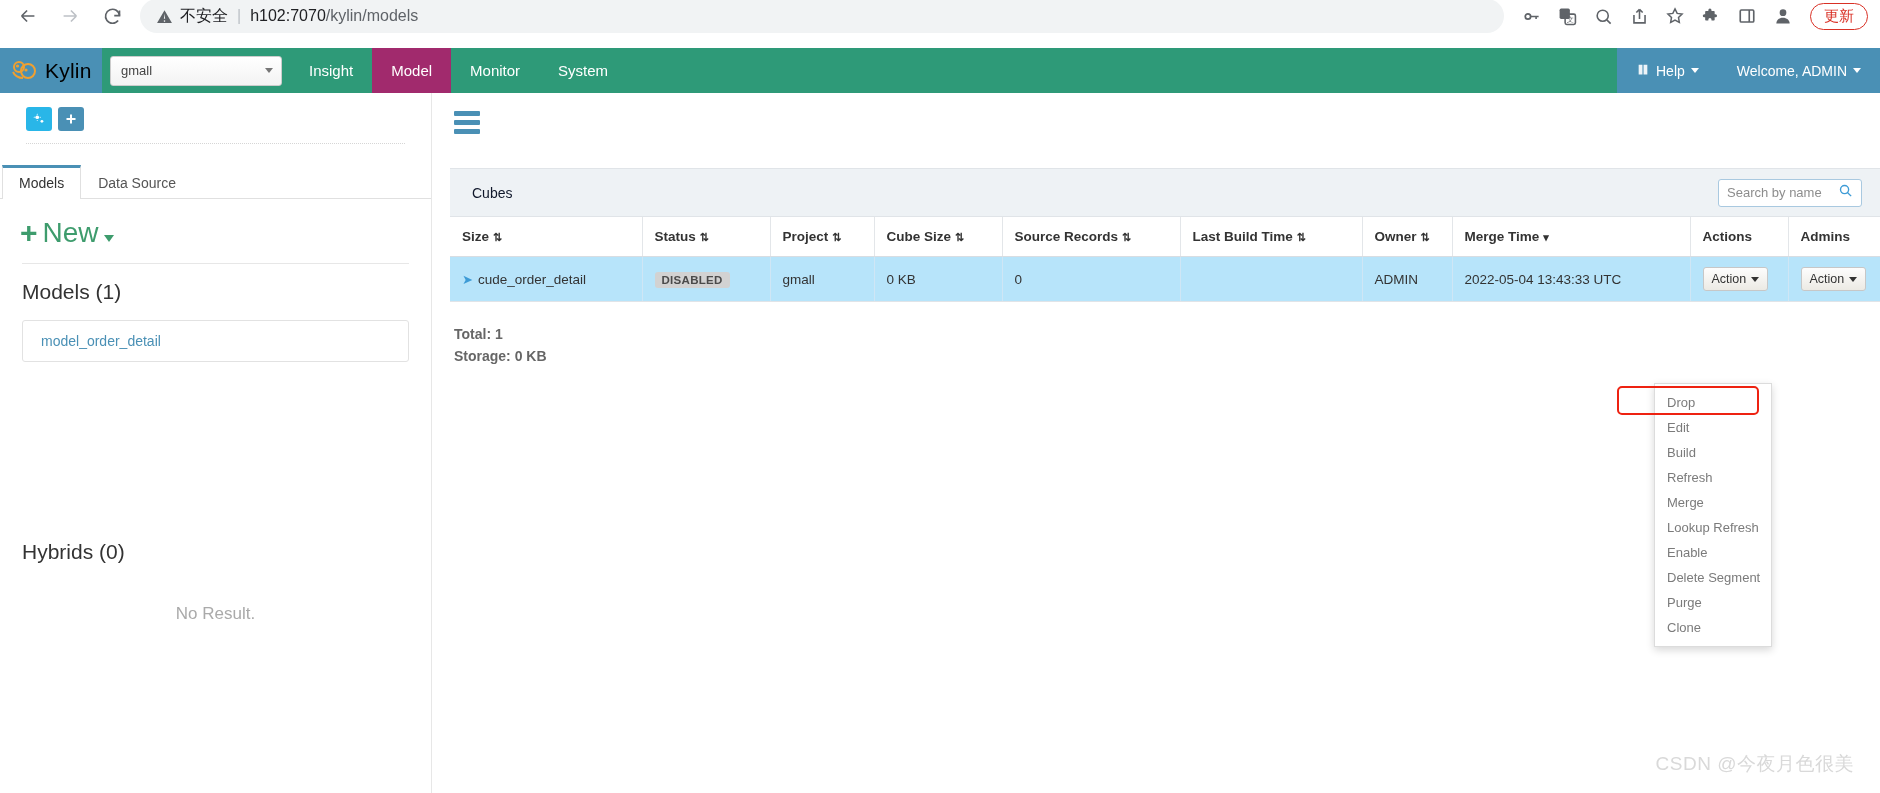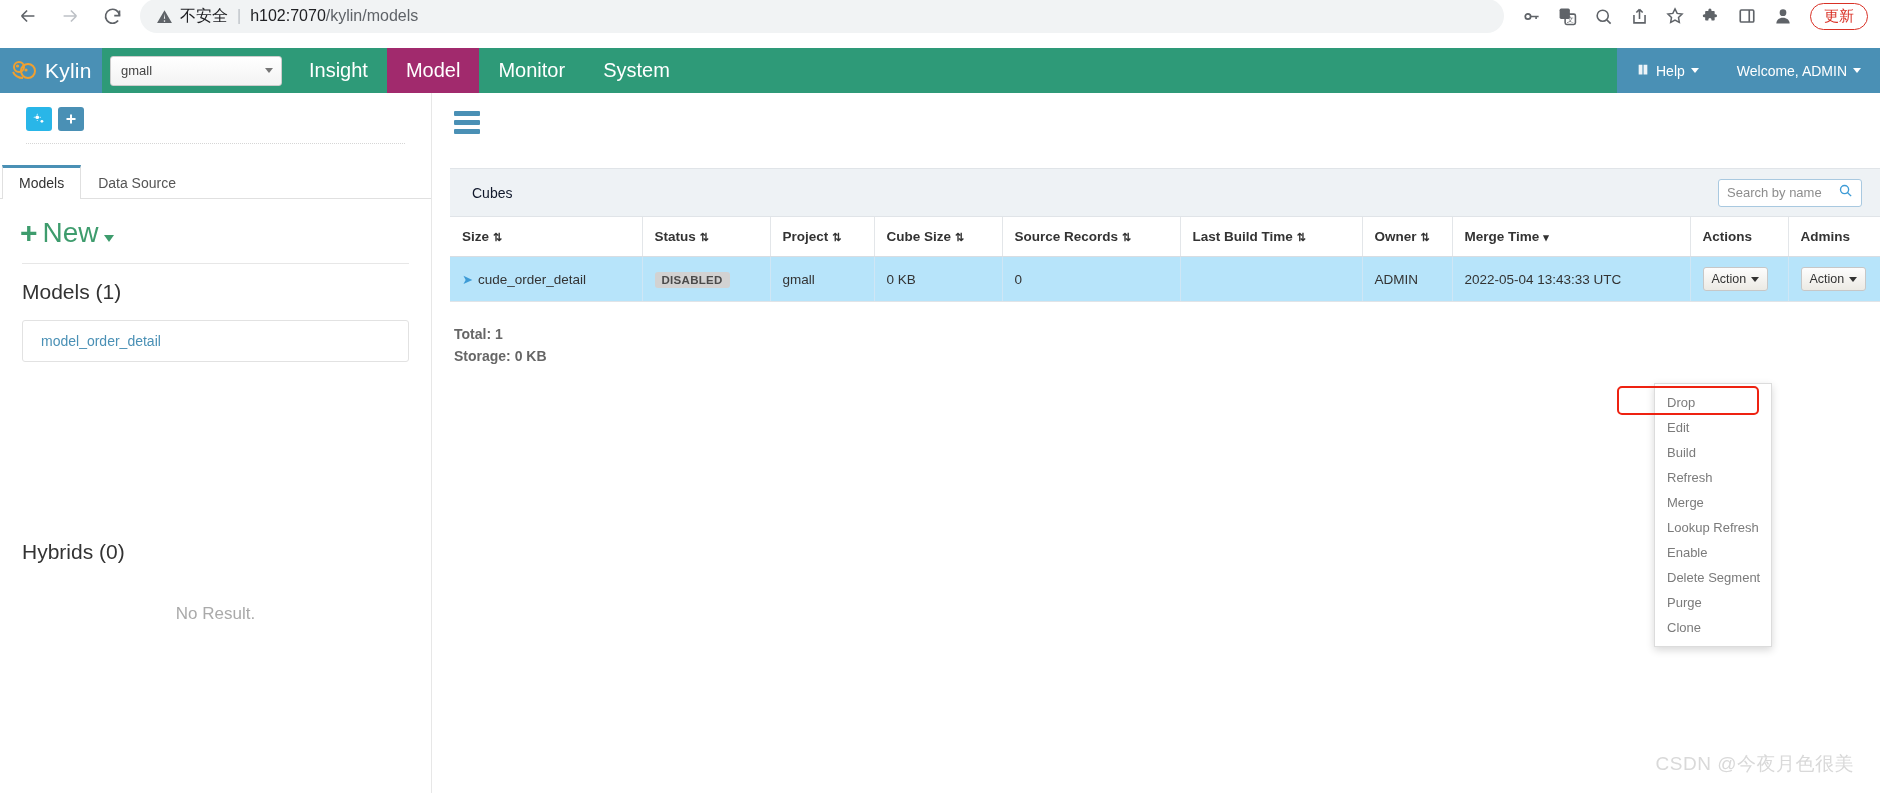--- a/index.html
+++ b/index.html
@@ -49,38 +49,38 @@
     background: #fff; cursor: pointer; white-space: nowrap;
   }
 
   
   .kylin-nav {
     height: 45px; background: #2e9a78; display: flex; align-items: stretch;
     position: relative;
   }
   .brand {
     width: 102px; background: #4a90b5; display:flex; align-items:center;
-    gap: 7px; padding-left: 10px; color:#ffffff;
+    gap: 7px; padding-left: 10px; color:#000000;
   }
   .brand .logo { width: 28px; height: 26px; display:flex; align-items:center; }
   .brand .brand-text { font-size: 21px; letter-spacing: .2px; }
 
   .proj-select-wrap { display:flex; align-items:center; padding: 0 8px; }
   .proj-select {
     width: 172px; height: 30px; background: linear-gradient(#fff,#f3f3f3);
     border: 1px solid #ccc; border-radius: 3px;
     display:flex; align-items:center; justify-content:space-between;
     padding: 0 8px 0 10px; font-size: 13px; color:#444; cursor:pointer;
   }
   .proj-select .caret { border-left:4px solid transparent; border-right:4px solid transparent; border-top:5px solid #777; }
 
   .nav-items { display:flex; align-items:stretch; }
   .nav-item {
     display:flex; align-items:center; padding: 0 19px;
-    color:#fff; font-size: 20px; cursor:pointer; text-decoration:none;
+    color:#fff; font-size: 15px; cursor:pointer; text-decoration:none;
   }
   .nav-item.active { background: #a12a6d; }
 
   .nav-right { margin-left:auto; display:flex; align-items:stretch; background:#4a90b5; }
   .nav-right .nav-item { gap: 6px; font-size: 14px; }
 
   .caret-down { border-left:4px solid transparent; border-right:4px solid transparent; border-top:5px solid currentColor; display:inline-block; }
 
   
   .page { display:flex; height: calc(793px - 48px - 45px); background:#fff; }

